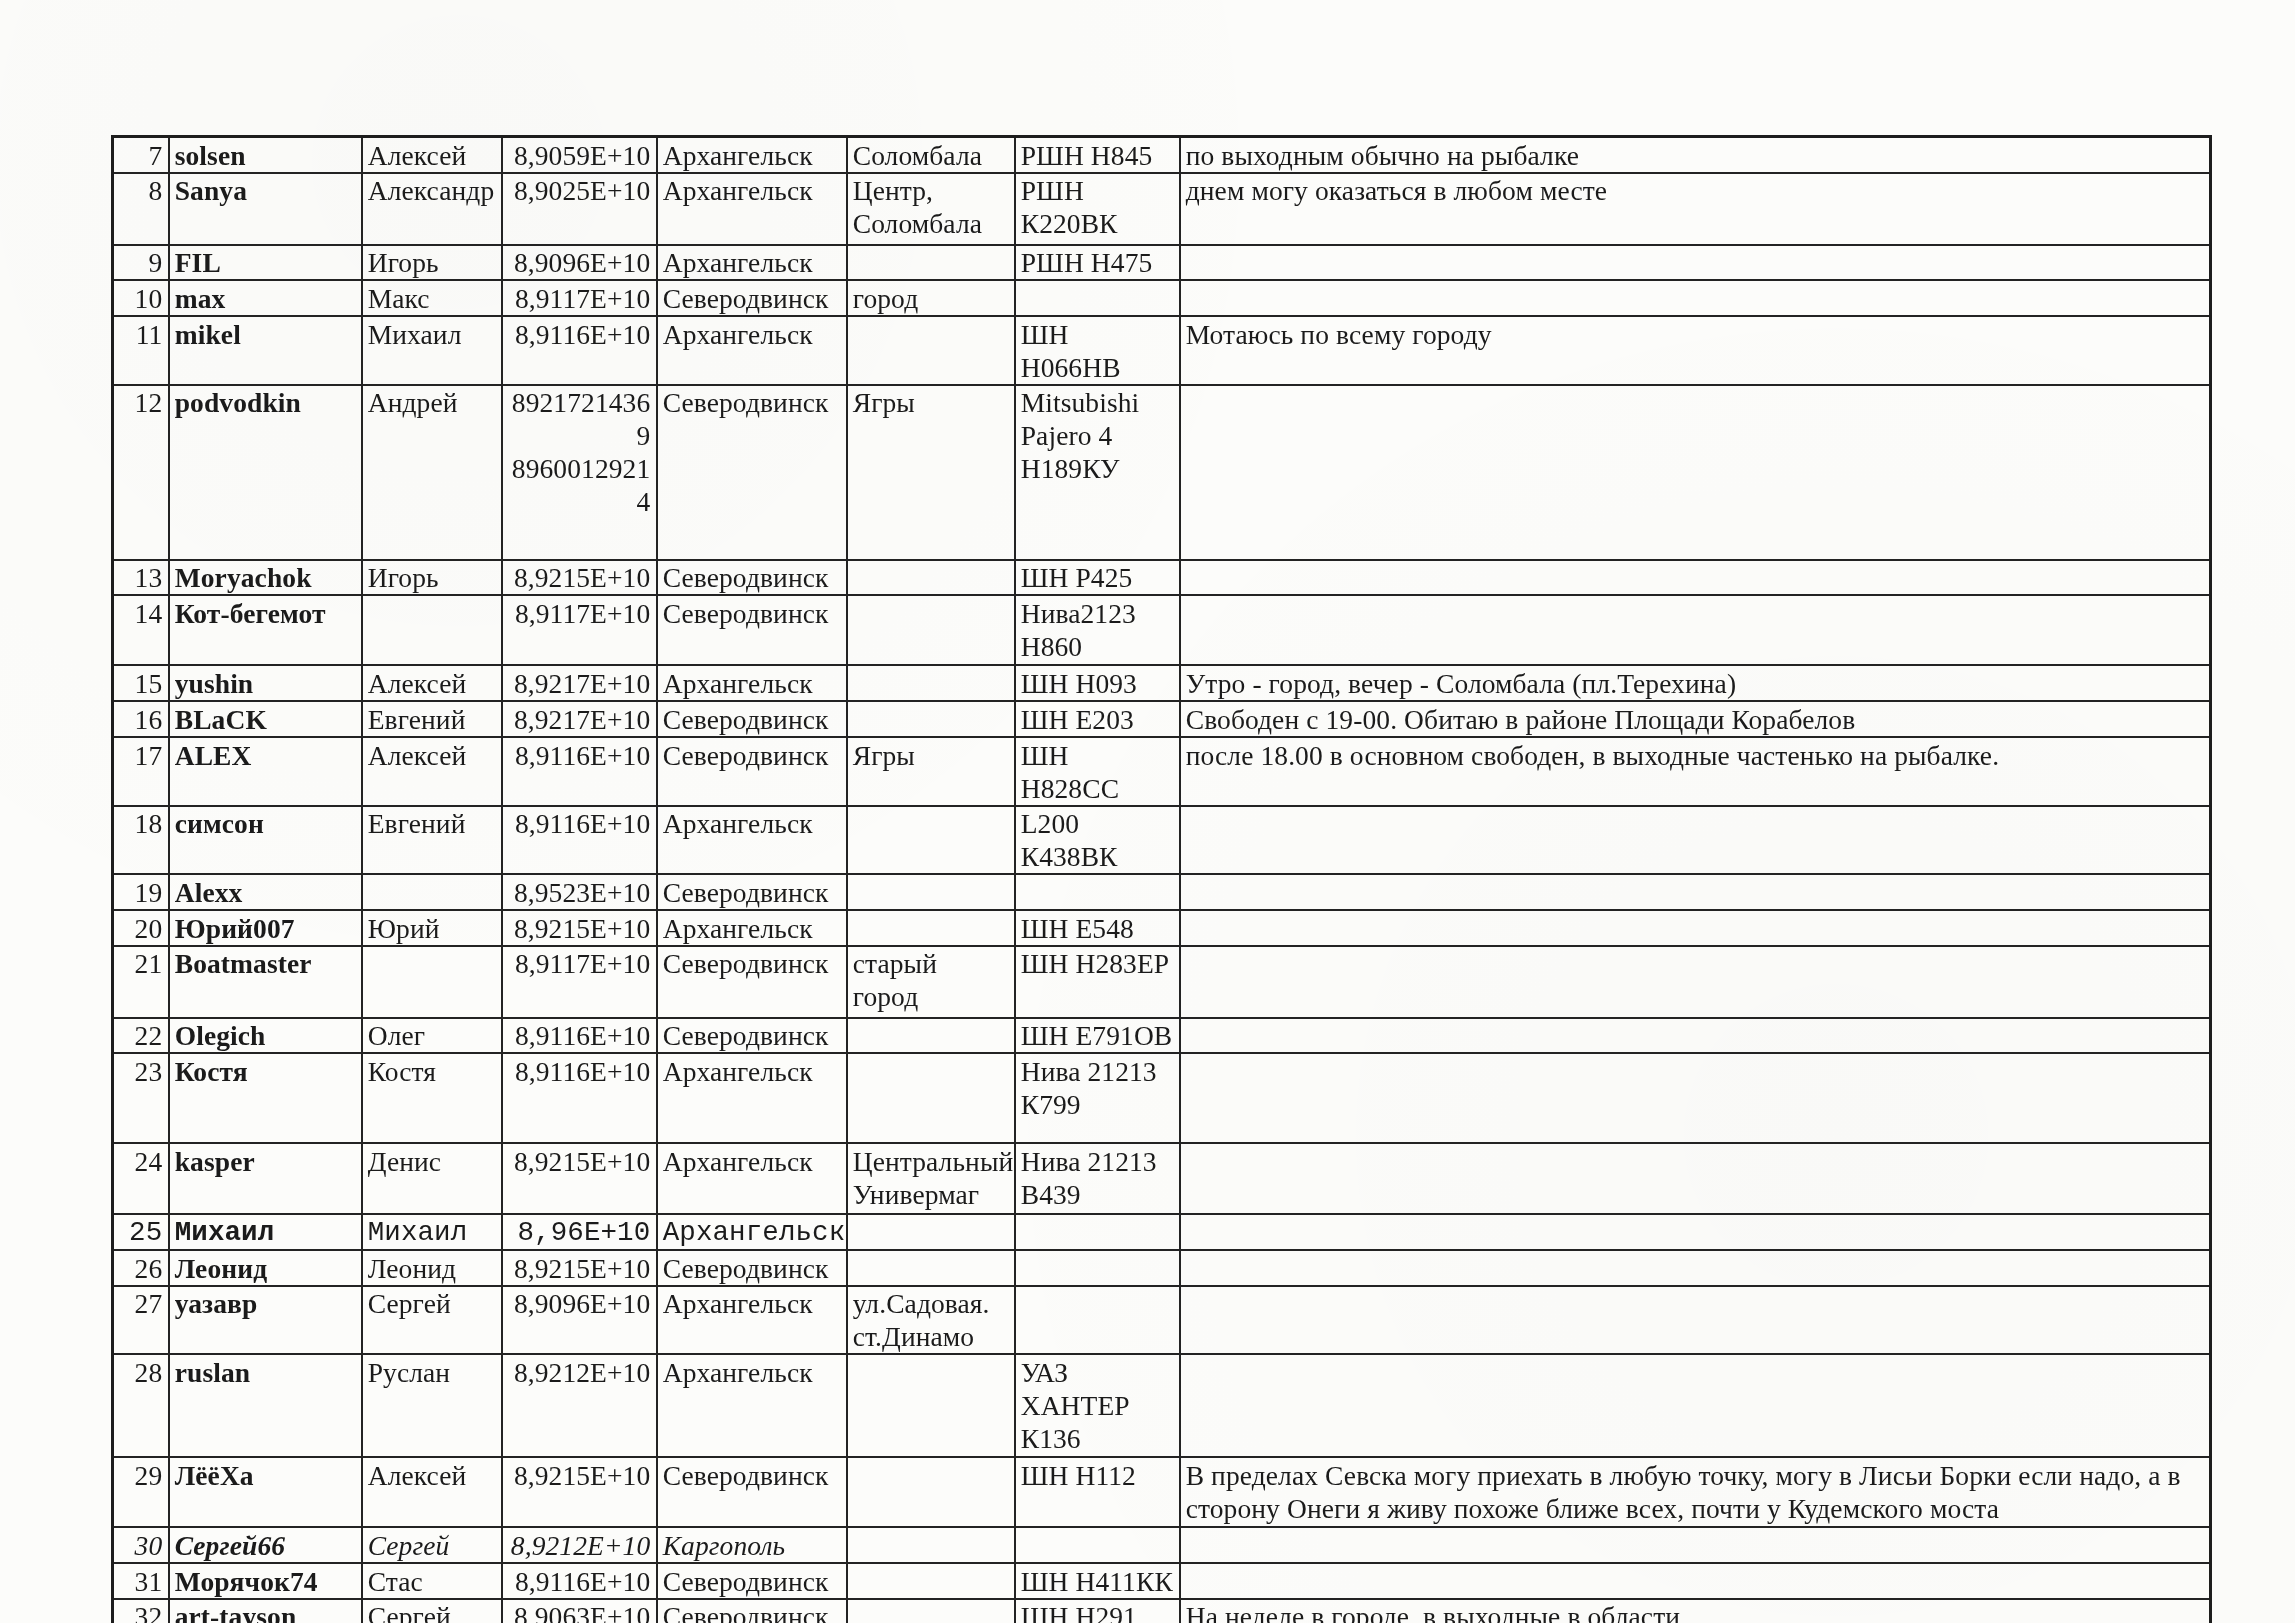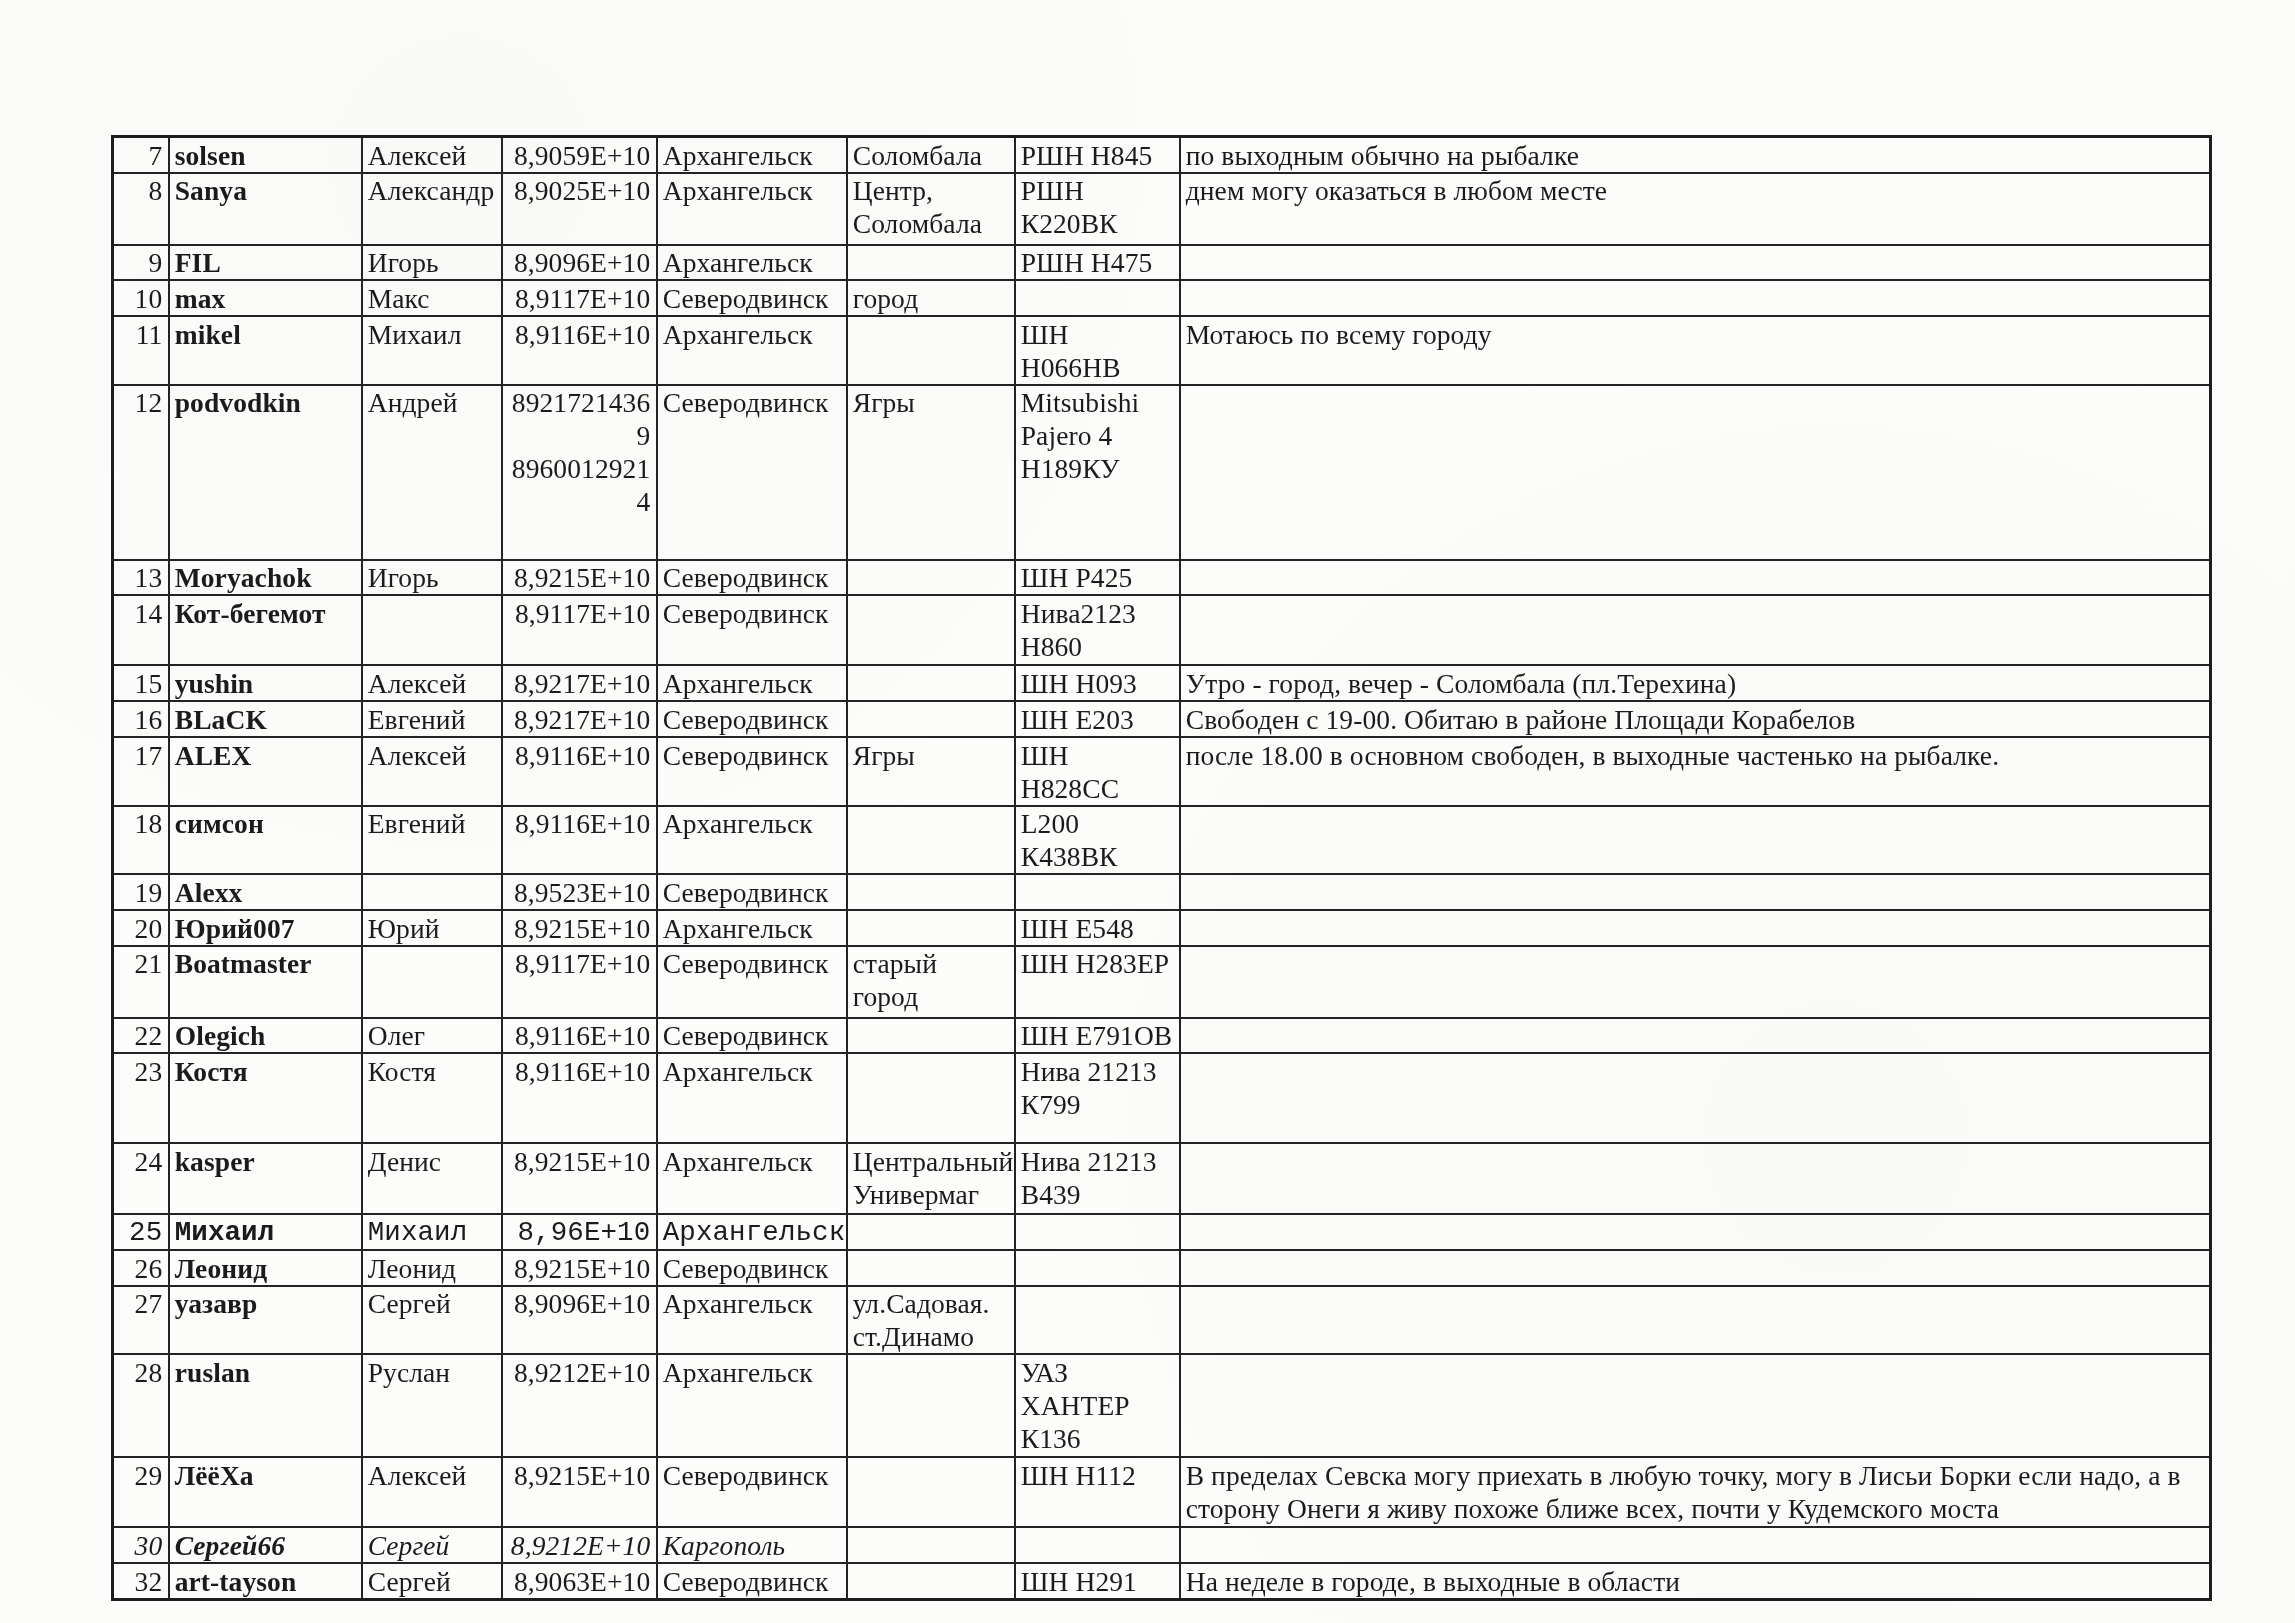--- a/index.html
+++ b/index.html
@@ -317,20 +317,30 @@
     <td class="c-num">30</td>
     <td class="c-username">Сергей66</td>
     <td class="c-name">Сергей</td>
     <td class="c-phone">8,9212E+10</td>
     <td class="c-city">Каргополь</td>
     <td class="c-district"></td>
     <td class="c-vehicle"></td>
     <td class="c-comment"></td>
   </tr>
         <tr style="height: 34px;">
+    <td class="c-num">31</td>
+    <td class="c-username">Морячок74</td>
+    <td class="c-name">Стас</td>
+    <td class="c-phone">8,9116E+10</td>
+    <td class="c-city">Северодвинск</td>
+    <td class="c-district"></td>
+    <td class="c-vehicle">ШН Н411КК</td>
+    <td class="c-comment"></td>
+  </tr>
+        <tr style="height: 34px;">
     <td class="c-num">32</td>
     <td class="c-username">art-tayson</td>
     <td class="c-name">Сергей</td>
     <td class="c-phone">8,9063E+10</td>
     <td class="c-city">Северодвинск</td>
     <td class="c-district"></td>
     <td class="c-vehicle">ШН Н291</td>
     <td class="c-comment">На неделе в городе, в выходные в области</td>
   </tr>
       </tbody>

